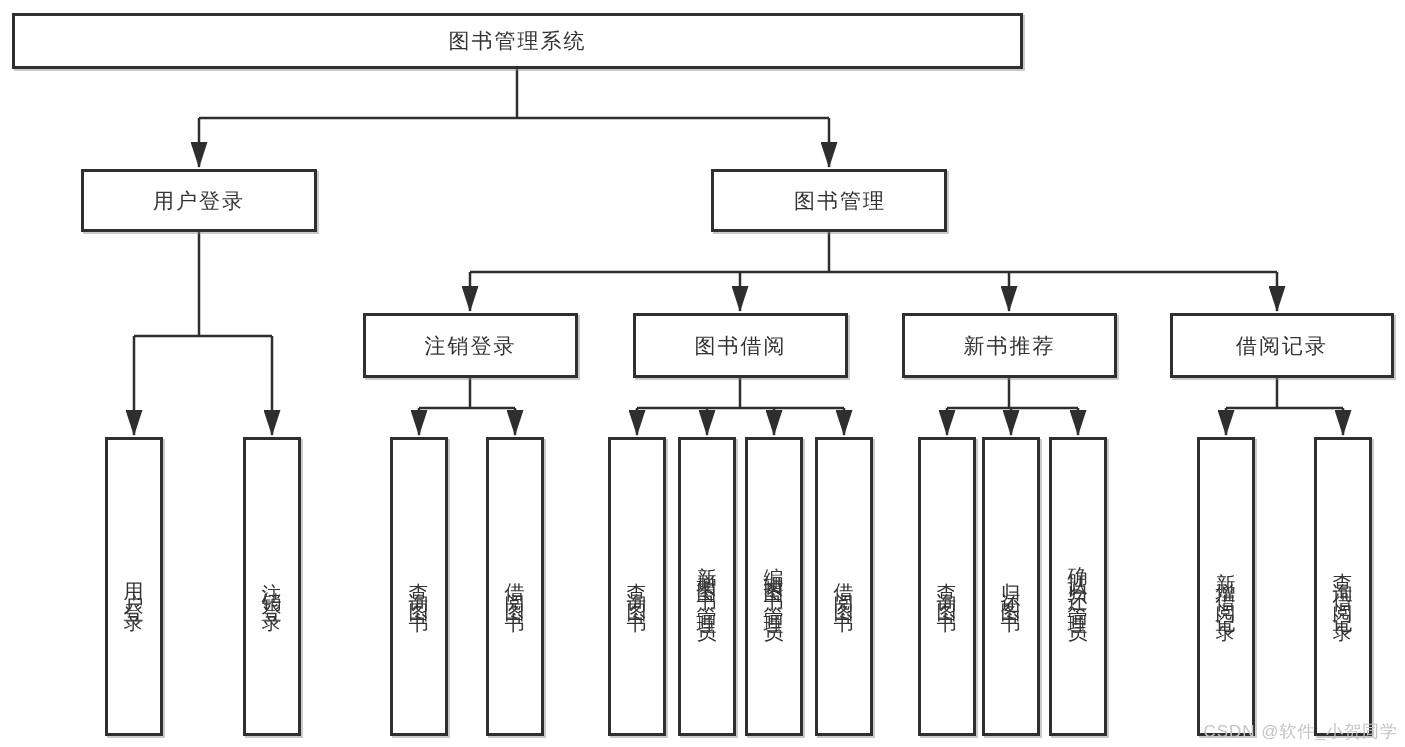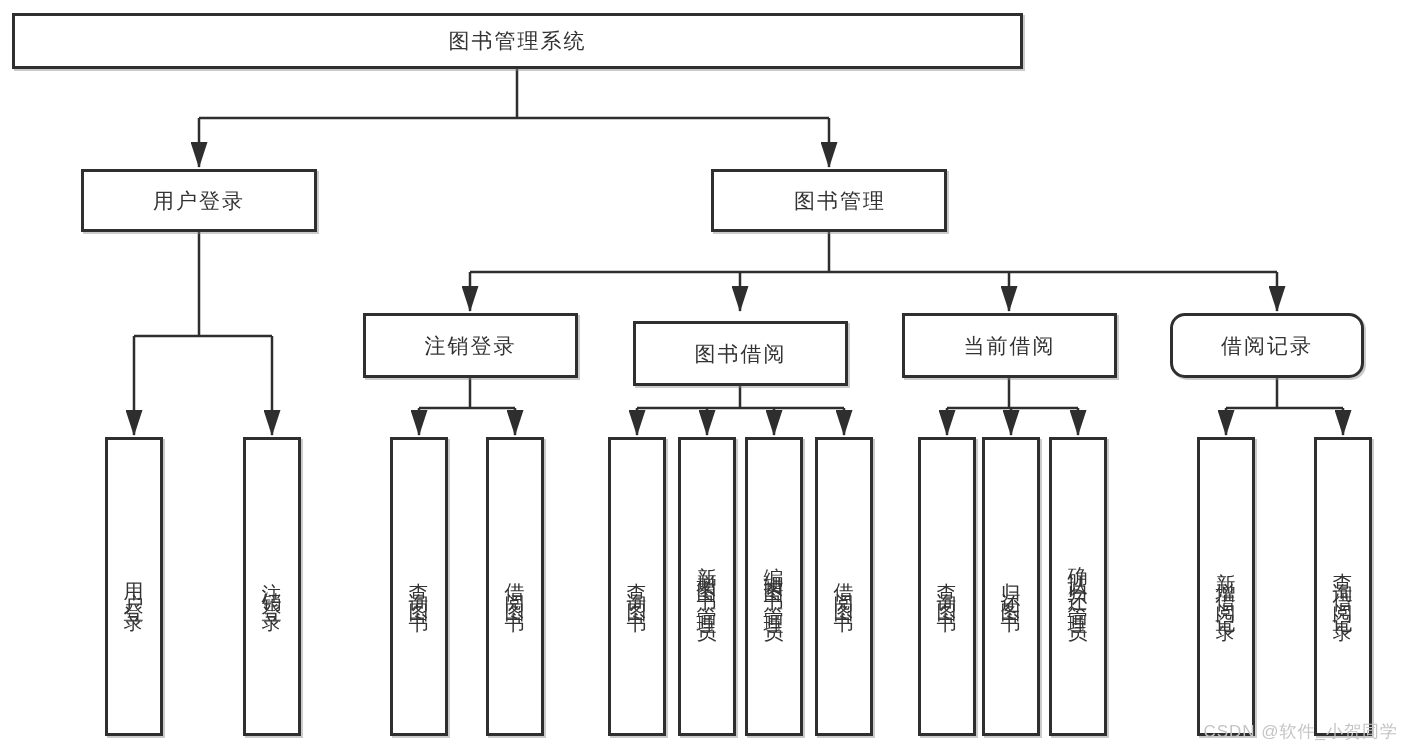--- a/index.html
+++ b/index.html
@@ -32,23 +32,23 @@
     font-size:20px;
     letter-spacing:10px;
     line-height:1;
   }
   .v-leaf.long{letter-spacing:8px;}
   
   .n-root{left:12px;top:13px;width:1011px;height:56px;}
   .n-l2a{left:81px;top:169px;width:236px;height:63px;}
   .n-l2b{left:711px;top:169px;width:236px;height:63px;padding-left:22px;}
   .n-l3a{left:363px;top:313px;width:215px;height:65px;}
-  .n-l3b{left:633px;top:321px;width:215px;height:65px;}
+  .n-l3b{left:633px;top:313px;width:215px;height:65px;}
   .n-l3c{left:902px;top:313px;width:215px;height:65px;}
-  .n-l3d{left:1170px;top:313px;width:194px;height:65px;border-radius:15px;}
+  .n-l3d{left:1170px;top:313px;width:224px;height:65px;}
   .leaf{top:437px;width:58px;height:299px;}
   .g1a{left:105px;} .g1b{left:243px;}
   .g2a{left:390px;} .g2b{left:486px;}
   .g3a{left:608px;} .g3b{left:678px;} .g3c{left:745px;} .g3d{left:815px;}
   .g4a{left:918px;} .g4b{left:982px;} .g4c{left:1049px;}
   .g5a{left:1197px;} .g5b{left:1314px;}
   .watermark{
     position:absolute;
     right:7px;bottom:4px;
     font-size:17px;
@@ -117,21 +117,21 @@
     <span class="h-label">图书管理</span>
   </div>
 
   <div class="box n-l3a">
     <span class="h-label">注销登录</span>
   </div>
   <div class="box n-l3b">
     <span class="h-label">图书借阅</span>
   </div>
   <div class="box n-l3c">
-    <span class="h-label">当前借阅</span>
+    <span class="h-label">新书推荐</span>
   </div>
   <div class="box n-l3d">
     <span class="h-label">借阅记录</span>
   </div>
 
   <div class="box leaf g1a">
     <span class="v-leaf">用户登录</span>
   </div>
   <div class="box leaf g1b">
     <span class="v-leaf">注销登录</span>

